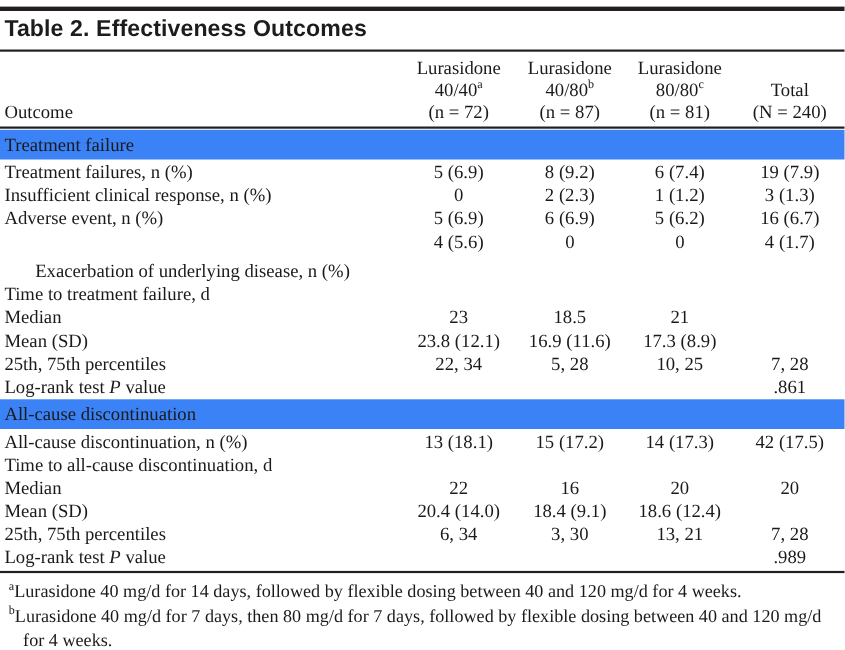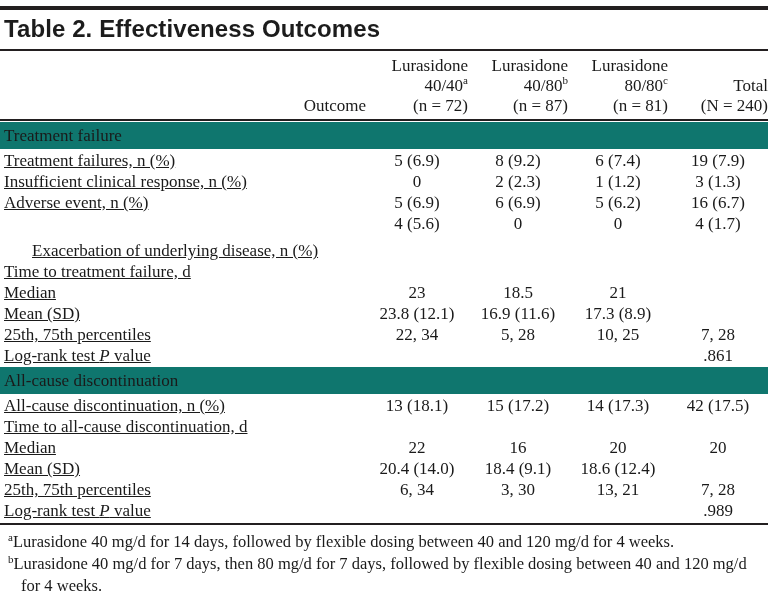--- a/index.html
+++ b/index.html
@@ -14,44 +14,44 @@
     overflow: hidden;
     box-sizing: border-box;
   }
   .rule { width: 768px; background: #231f20; }
   .rule-top { height: 4px; margin-top: 6px; }
   .rule-thin { height: 2px; }
 
   .title {
     font-family: "Liberation Sans", sans-serif;
     font-weight: bold;
-    font-size: 24px;
+    font-size: 21px;
     color: #1c1c1c;
     padding: 5px 4px 6px 4px;
     letter-spacing: 0.1px;
   }
 
   .grid-row, .header-row {
     display: grid;
     grid-template-columns: 366px 102px 100px 100px 100px;
   }
   .header-row { align-items: end; padding: 5px 0 3px 0; line-height: 20px; }
   .hcol { text-align: center; }
-  .hline { min-height: 0; text-align: right; }
-  .outcome-label { padding-left: 4px; text-align: right; }
+  .hline { min-height: 0; }
+  .outcome-label { padding-left: 4px; }
   sup { font-size: 11px; line-height: 0; }
 
   #rows .grid-row { line-height: 21px; }
   .section-band {
-    background: #0f766e;
+    background: #3b82f6;
     line-height: 21px;
     padding: 3px 0 3px 4px;
     margin: 1px 0;
   }
-  .label-cell { padding-left: 4px; white-space: nowrap; text-decoration: underline; }
+  .label-cell { padding-left: 4px; white-space: nowrap; }
   .label-cell.indent-1 { }
   .label-cell.indent-2 { padding-left: 32px; margin-top: 27px; }
   .value-cell { text-align: center; }
 
   .footnotes { padding: 6px 6px 4px 8px; font-size: 16.5px; line-height: 22px; }
   .footnote { padding-left: 13px; text-indent: -13px; }
 </style>
 </head>
 <body>
 

